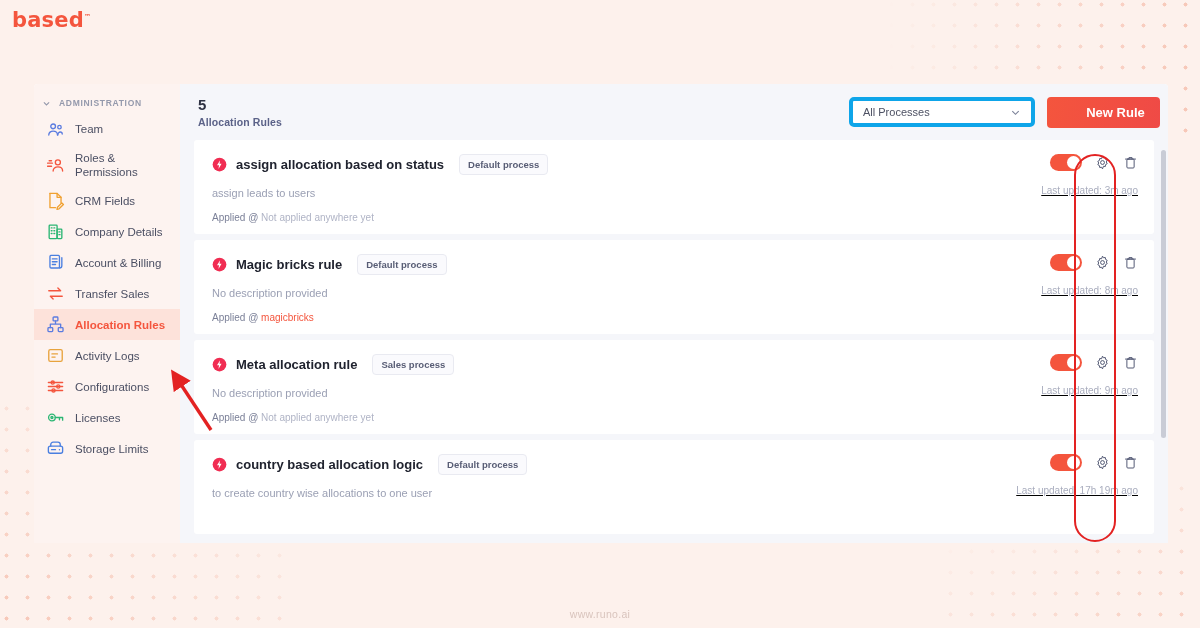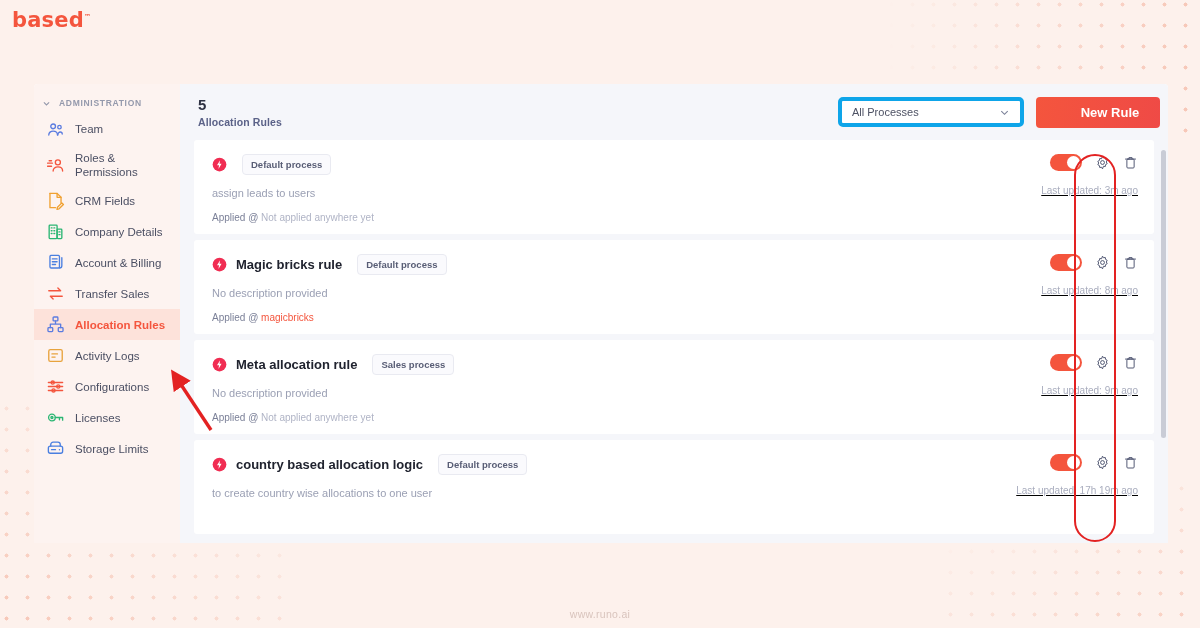--- a/index.html
+++ b/index.html
@@ -98,21 +98,21 @@
   #rule-count-label { font-size: 10.5px; font-weight: 700; color: #5b6288; letter-spacing: .1px; margin-top: 1px; }
 
   #process-select {
     width: 186px; height: 30px;
     background: #fff; border: 4px solid #0ea5e9; border-radius: 5px;
     display: flex; align-items: center; justify-content: space-between;
     padding: 0 10px; font-size: 11px; color: #4d5163;
     cursor: pointer; margin-right: 12px;
   }
   #new-rule-btn {
-    width: 124px; height: 31px;
+    width: 113px; height: 31px;
     background: linear-gradient(100deg,#f4553d,#ef4a46);
     color: #fff; font-size: 13px; font-weight: 700;
     border: none; border-radius: 4px; cursor: pointer;
     font-family: "Liberation Sans", sans-serif;
     padding-left: 24px;
   }
 
   
   #rule-list {
     flex: 1; position: relative;
@@ -316,20 +316,21 @@
     </div>
 
     <div id="rule-list">
       <div id="cards">
           <div class="rule-card">
             <div class="rule-head">
               <svg class="bolt" viewBox="0 0 24 24">
                 <circle cx="12" cy="12" r="11" fill="#f02d52"></circle>
                 <path d="M13 5l-5 8h3.3l-1 6 5-8.4H12z" fill="#fff"></path>
               </svg>
+              <span class="rule-title">assign allocation based on status</span>
               <span class="badge">Default process</span>
             </div>
             <div class="rule-desc">assign leads to users</div>
             <div class="rule-applied"><span>Applied @</span> <span class="target-none">Not applied anywhere yet</span></div>
             <div class="rule-right">
               <div class="ctrl-row">
                 <div class="toggle">
                   <span class="knob"></span>
                 </div>
                 <svg class="icon-btn" viewBox="0 0 24 24" fill="none" stroke="#545a75" stroke-width="1.6">

